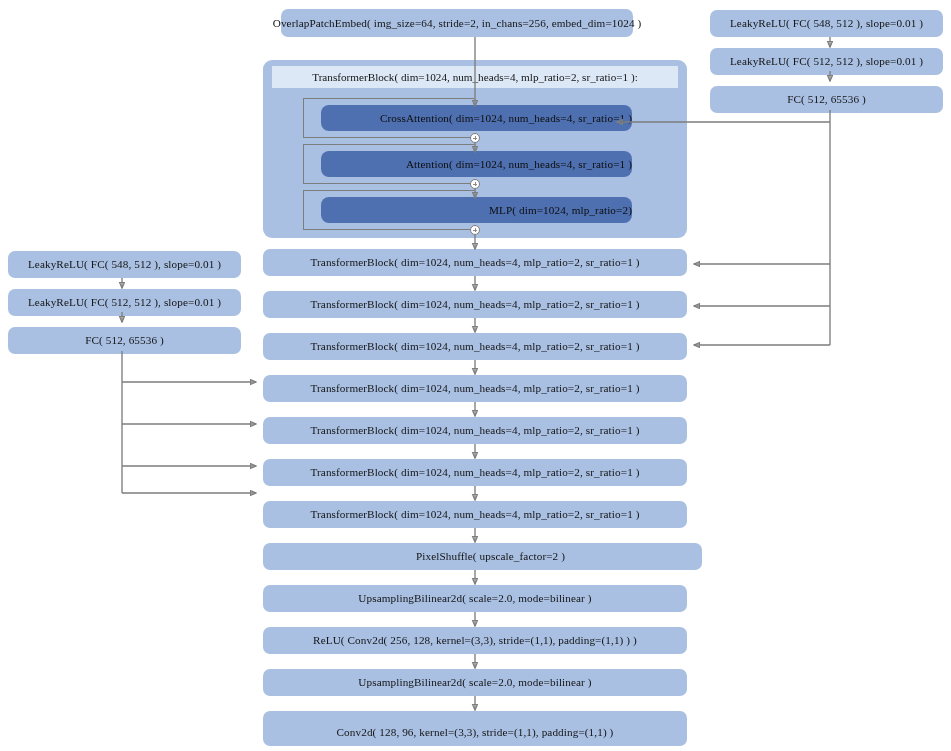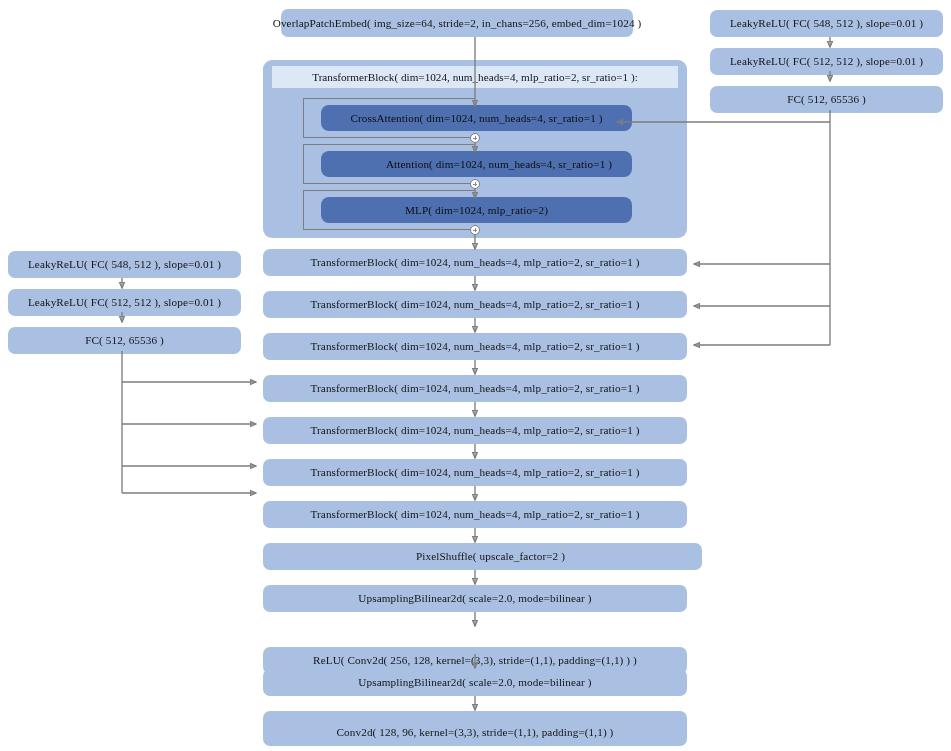--- a/index.html
+++ b/index.html
@@ -37,20 +37,21 @@
     letter-spacing: .1px;
     white-space: nowrap;
     color: #141414;
     z-index: 3;
   }
   .node.dark {
     background: #4e70b1;
     color: #0d0d0d;
     border-radius: 8px;
     z-index: 6;
+    justify-content: flex-end;
   }
   
   .tb-container {
     position: absolute;
     box-sizing: border-box;
     background: #a9c0e3;
     border-radius: 9px;
     z-index: 2;
   }
   .tb-header {
@@ -213,21 +214,21 @@
   <div class="node" style="left:263px; top:501px; width:424px; height:27px;">
     <span>TransformerBlock( dim=1024, num_heads=4, mlp_ratio=2, sr_ratio=1 )</span>
   </div>
 
   <div class="node" style="left:263px; top:543px; width:439px; height:27px;padding-left:16px;">
     <span>PixelShuffle( upscale_factor=2 )</span>
   </div>
   <div class="node" style="left:263px; top:585px; width:424px; height:27px;">
     <span>UpsamplingBilinear2d( scale=2.0, mode=bilinear )</span>
   </div>
-  <div class="node" style="left:263px; top:627px; width:424px; height:27px;margin-top:20px;">
+  <div class="node" style="left:263px; top:627px; width:424px; height:27px;">
     <span>ReLU( Conv2d( 256, 128, kernel=(3,3), stride=(1,1), padding=(1,1) ) )</span>
   </div>
   <div class="node" style="left:263px; top:669px; width:424px; height:27px;">
     <span>UpsamplingBilinear2d( scale=2.0, mode=bilinear )</span>
   </div>
   <div class="node" style="left:263px; top:711px; width:424px; height:27px;">
     <span>ReLU( Conv2d( 128, 128, kernel=(3,3), stride=(1,1), padding=(1,1) ) )</span>
   </div>
   <div class="node" style="left:263px; top:718px; width:424px; height:28px; top:718px;text-align:center;">
     <span>Conv2d( 128, 96, kernel=(3,3), stride=(1,1), padding=(1,1) )</span>

